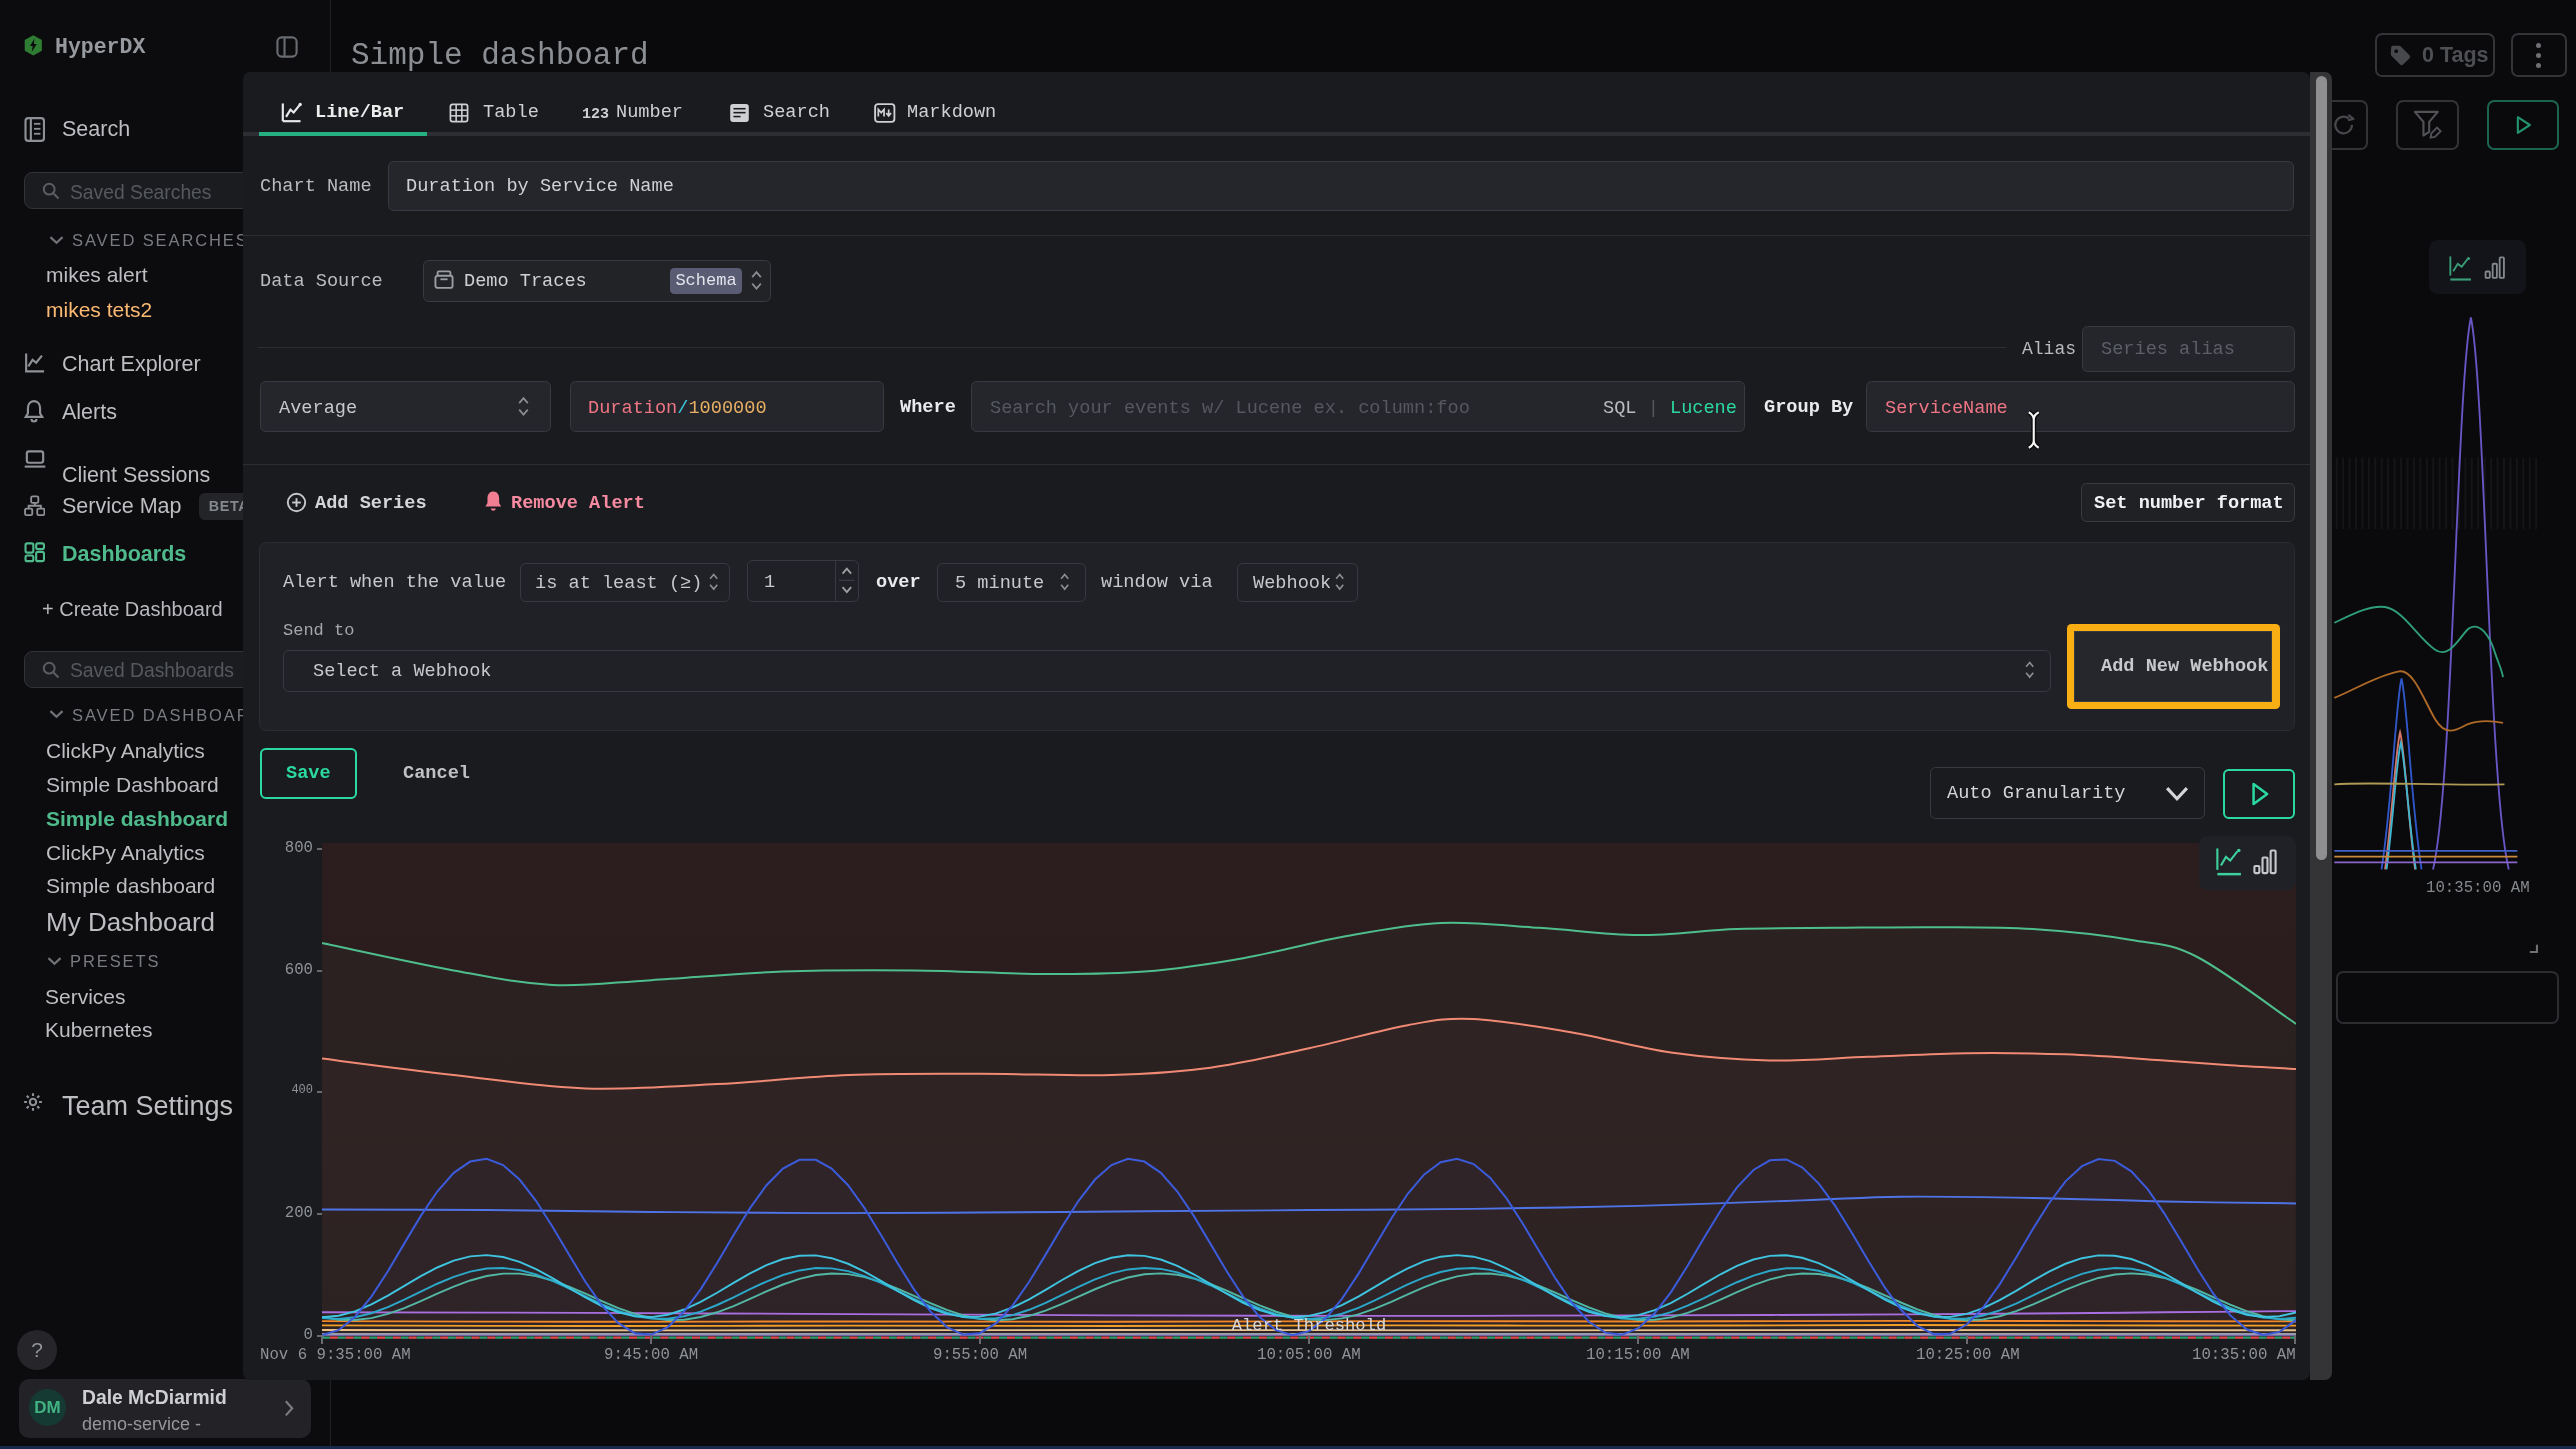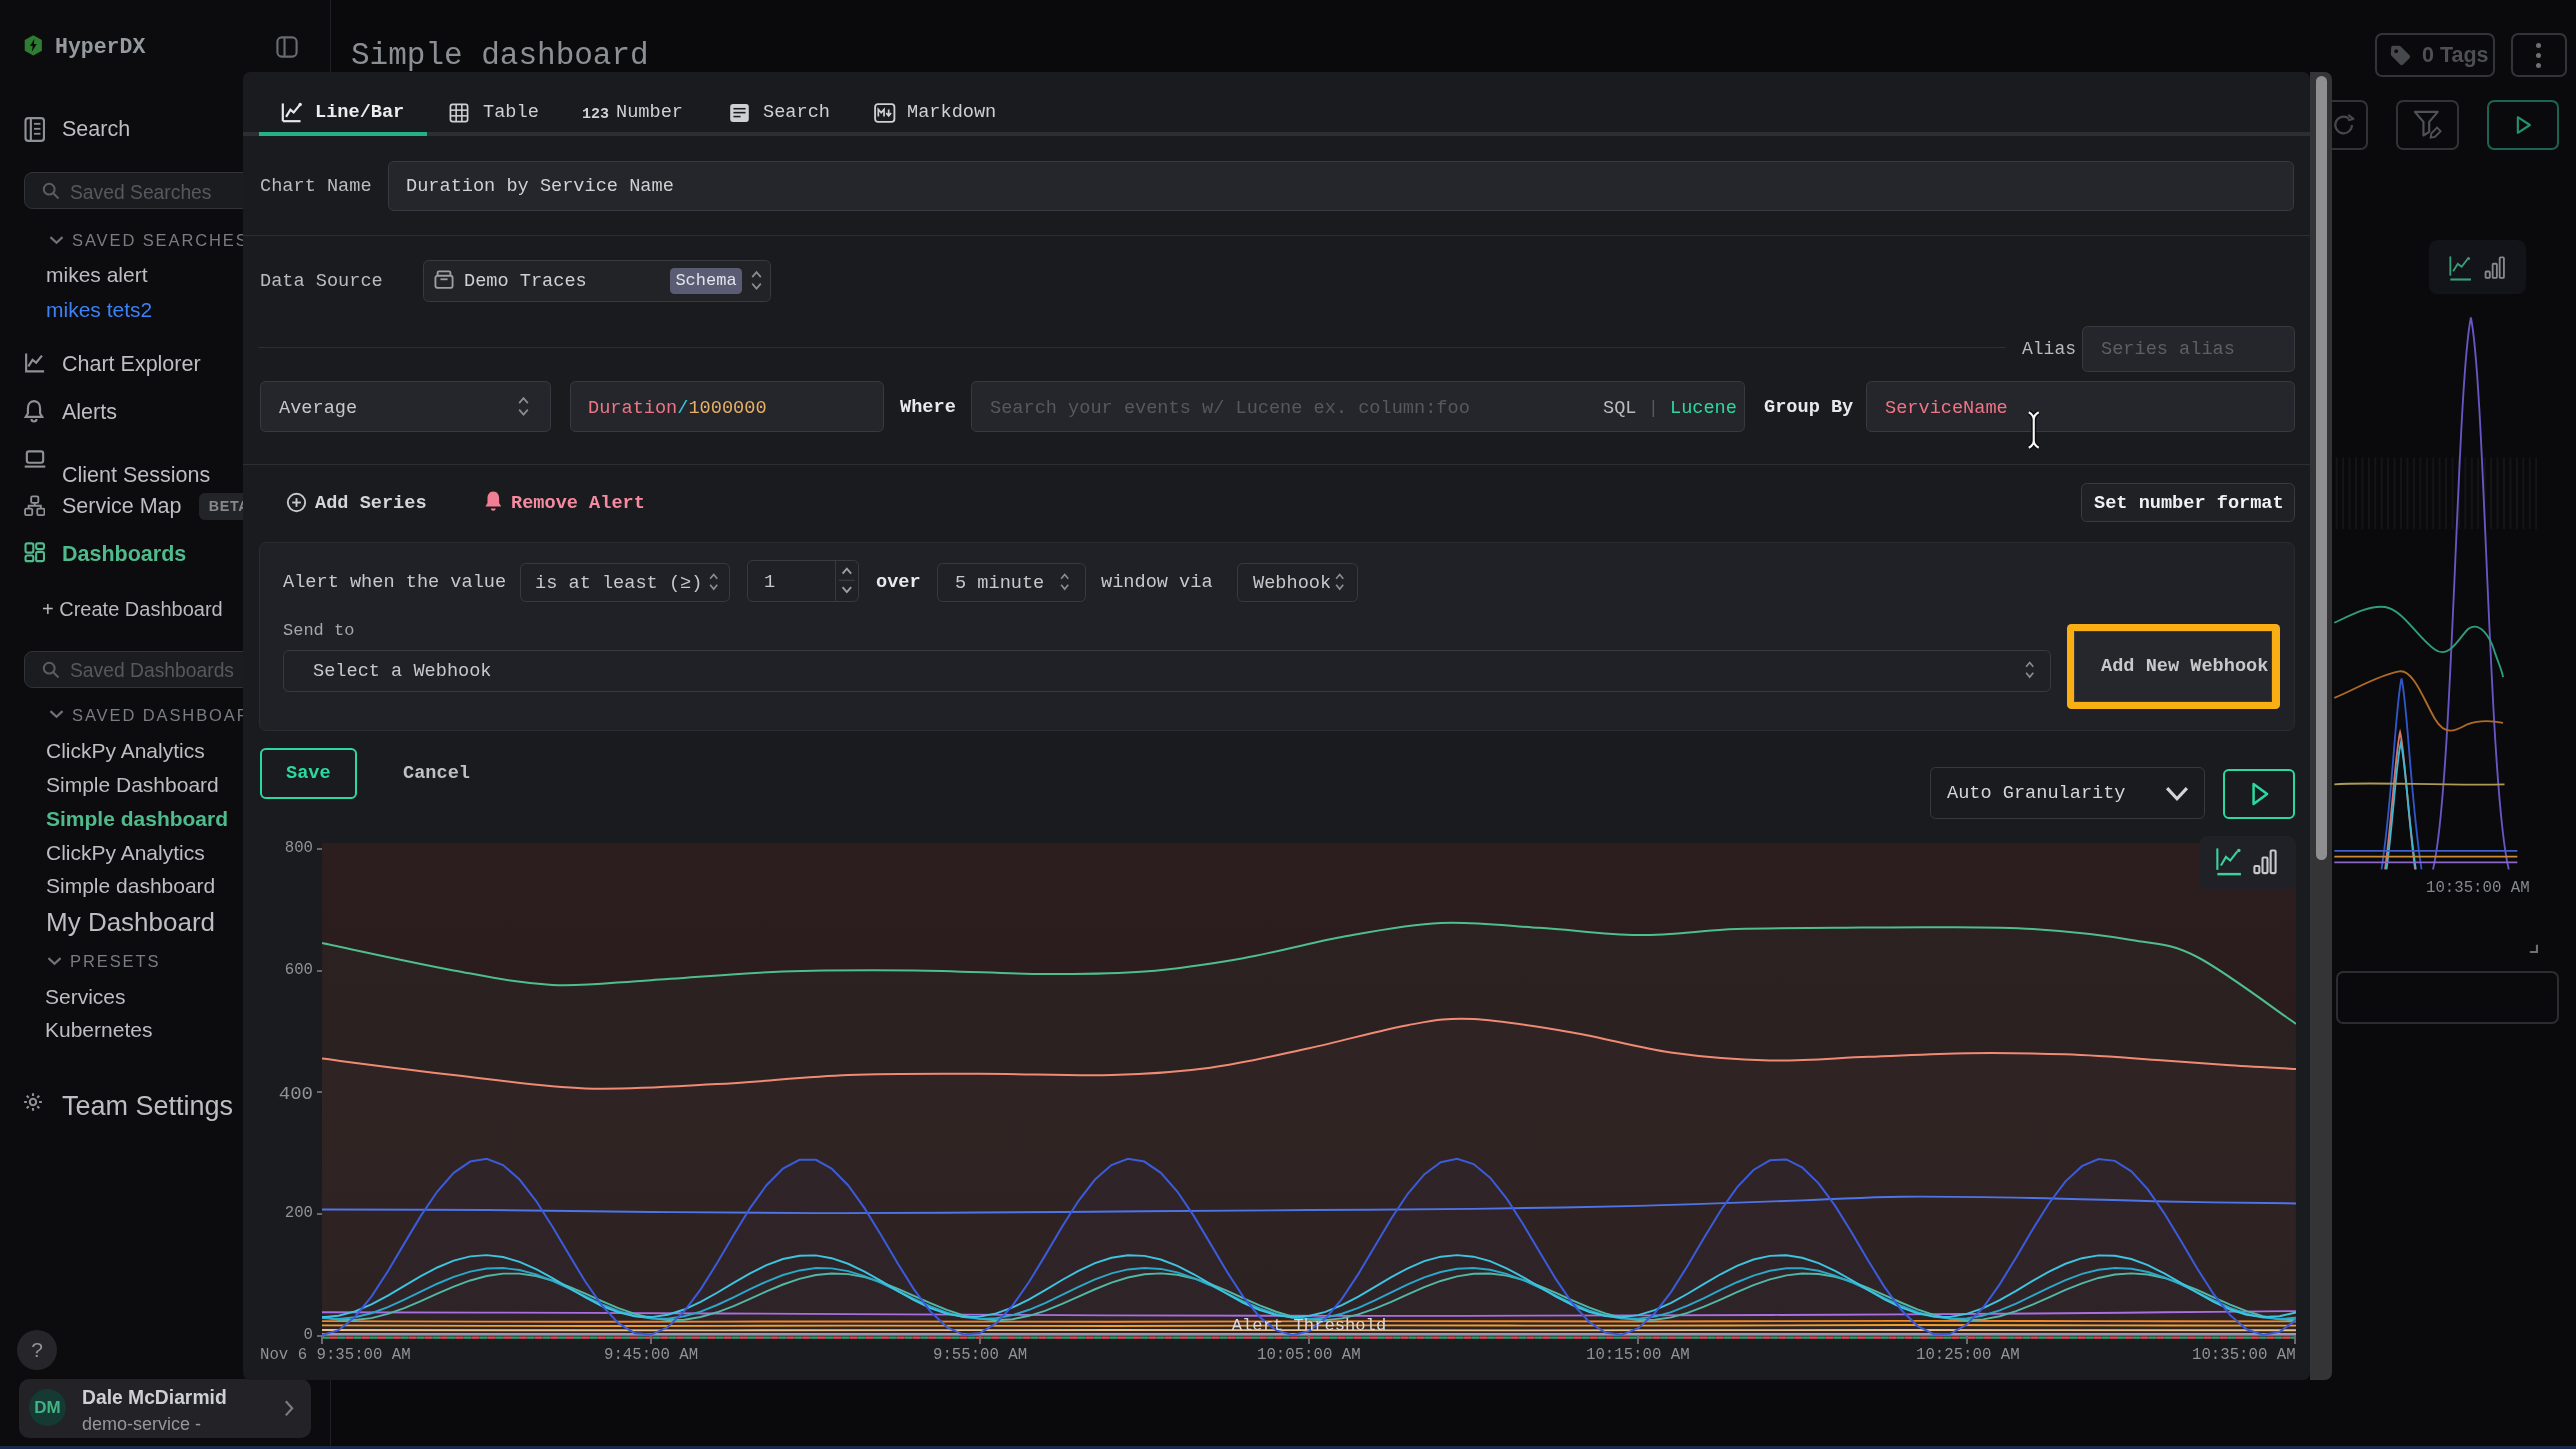--- a/index.html
+++ b/index.html
@@ -35,21 +35,21 @@
 <svg class="abs" style="left:42px;top:182px" width="18" height="18" viewBox="0 0 25 25">
   <circle cx="10" cy="10" r="7.5" fill="none" stroke="#5a5d62" stroke-width="2.8"></circle>
   <line x1="16" y1="16" x2="23" y2="23" stroke="#5a5d62" stroke-width="2.8"></line>
 </svg>
 <div class="abs sans" style="left:70px;top:182px;font-size:19.3px;color:#55585e;">Saved Searches</div>
 <svg class="abs" style="left:49px;top:235px" width="15" height="10.7" viewBox="0 0 21 15">
     <polyline points="2,3 10.5,11 19,3" fill="none" stroke="#6f7277" stroke-width="3"></polyline>
   </svg>
 <div class="abs sans" style="left:72px;top:231px;font-size:16.5px;letter-spacing:1.9px;color:#797c81;">SAVED SEARCHES</div>
 <div class="abs sans" style="left:46px;top:263px;font-size:21px;color:#bdbec1;">mikes alert</div>
-<div class="abs sans" style="left:46px;top:298px;font-size:21px;color:#3b82f6;">mikes tets2</div>
+<div class="abs sans" style="left:46px;top:298px;font-size:21px;color:#fdba74;">mikes tets2</div>
 <svg class="abs" style="left:23.6px;top:352px" width="21.5" height="21.5" viewBox="0 0 30 30">
   <polyline points="3,2 3,27 28,27" fill="none" stroke="#8e9196" stroke-width="3"></polyline>
   <polyline points="6,20 12,11 17,15 25,5" fill="none" stroke="#8e9196" stroke-width="3"></polyline>
 </svg>
 <div class="abs sans" style="left:62px;top:352px;font-size:21.5px;color:#bdbec1;">Chart Explorer</div>
 <svg class="abs" style="left:24px;top:399px" width="20" height="23.6" viewBox="0 0 28 33">
   <path d="M14 3 C8 3 5.5 8 5.5 13 L5.5 20 L2.5 25 L25.5 25 L22.5 20 L22.5 13 C22.5 8 20 3 14 3 Z" fill="none" stroke="#8e9196" stroke-width="3"></path>
   <path d="M10.5 28 a3.5 3.5 0 0 0 7 0" fill="none" stroke="#8e9196" stroke-width="3"></path>
 </svg>
 <div class="abs sans" style="left:62px;top:400px;font-size:21.5px;color:#bdbec1;">Alerts</div>
@@ -338,21 +338,21 @@
   <line x1="3" y1="38" x2="36" y2="38" stroke="#3ecf9c" stroke-width="3.5"></line>
 </svg>
 <svg class="abs" style="left:2253px;top:849px;z-index:7" width="24" height="27" viewBox="0 0 34 38">
   <rect x="2" y="24" width="7" height="10" rx="1.5" fill="none" stroke="#c7c8cb" stroke-width="3"></rect>
   <rect x="13.5" y="12" width="7" height="22" rx="1.5" fill="none" stroke="#c7c8cb" stroke-width="3"></rect>
   <rect x="25" y="2" width="7" height="32" rx="1.5" fill="none" stroke="#c7c8cb" stroke-width="3"></rect>
 </svg>
 
 <div class="abs mono" style="left:241px;top:839px;width:72px;text-align:right;font-size:15.7px;color:#8f9297;">800</div>
 <div class="abs mono" style="left:241px;top:961px;width:72px;text-align:right;font-size:15.7px;color:#8f9297;">600</div>
-<div class="abs mono" style="left:241px;top:1083px;width:72px;text-align:right;font-size:19px;color:#8f9297;">400</div>
+<div class="abs mono" style="left:241px;top:1083px;width:72px;text-align:right;font-size:12px;color:#8f9297;">400</div>
 <div class="abs mono" style="left:241px;top:1204px;width:72px;text-align:right;font-size:15.7px;color:#8f9297;">200</div>
 <div class="abs mono" style="left:241px;top:1326px;width:72px;text-align:right;font-size:15.7px;color:#8f9297;">0</div>
 <div class="abs" style="left:317px;top:848px;width:7.2px;height:2.1px;background:#6a6a6e;"></div>
 <div class="abs" style="left:317px;top:970px;width:7.2px;height:2.1px;background:#6a6a6e;"></div>
 <div class="abs" style="left:317px;top:1091px;width:7.2px;height:2.1px;background:#6a6a6e;"></div>
 <div class="abs" style="left:317px;top:1213px;width:7.2px;height:2.1px;background:#6a6a6e;"></div>
 <div class="abs" style="left:317px;top:1335px;width:7.2px;height:2.1px;background:#6a6a6e;"></div>
 
 <svg class="abs" style="left:322px;top:843px" width="1974" height="501" viewBox="0 0 2758 700">
   <defs>

